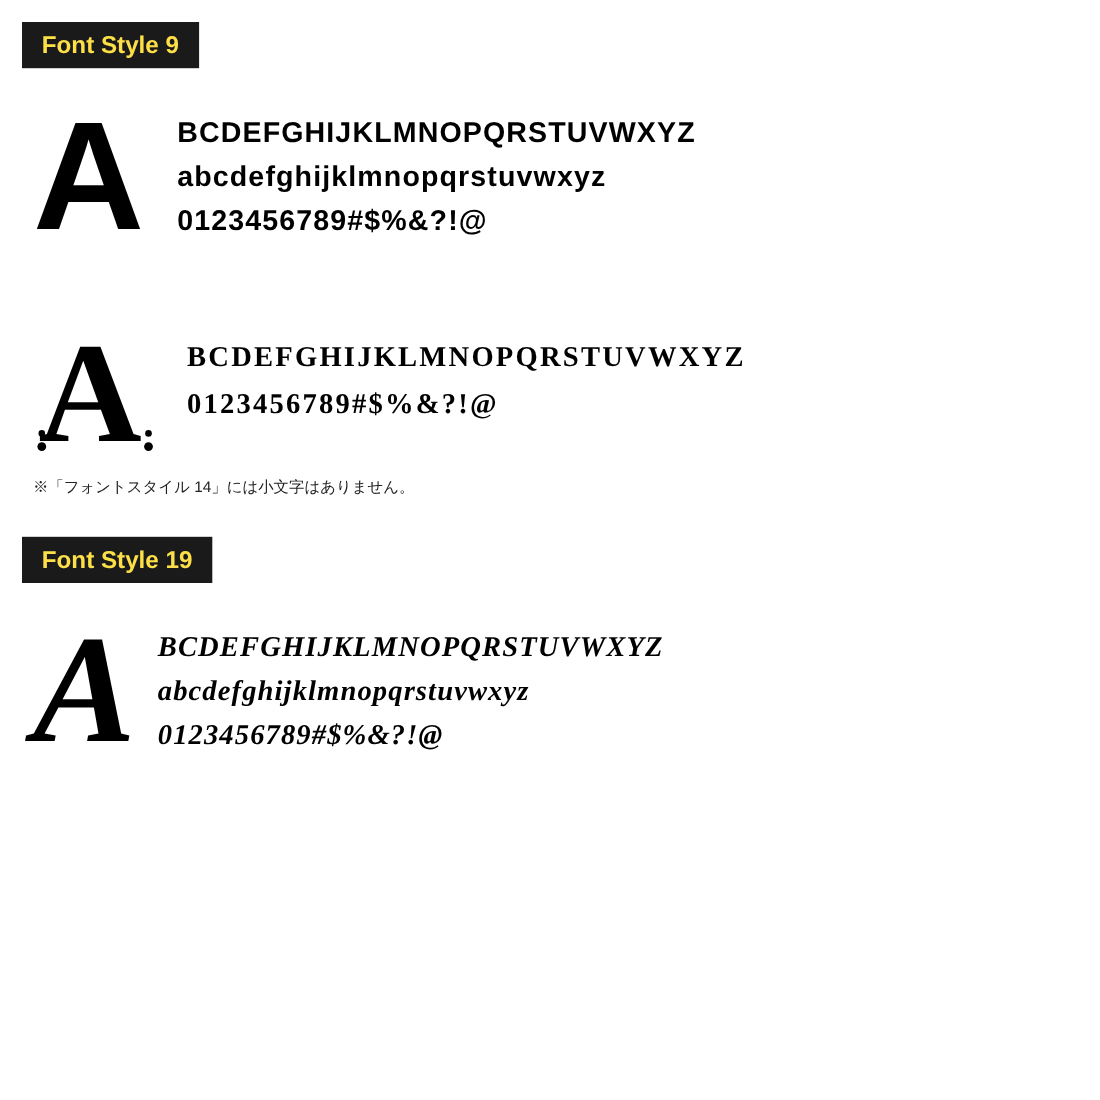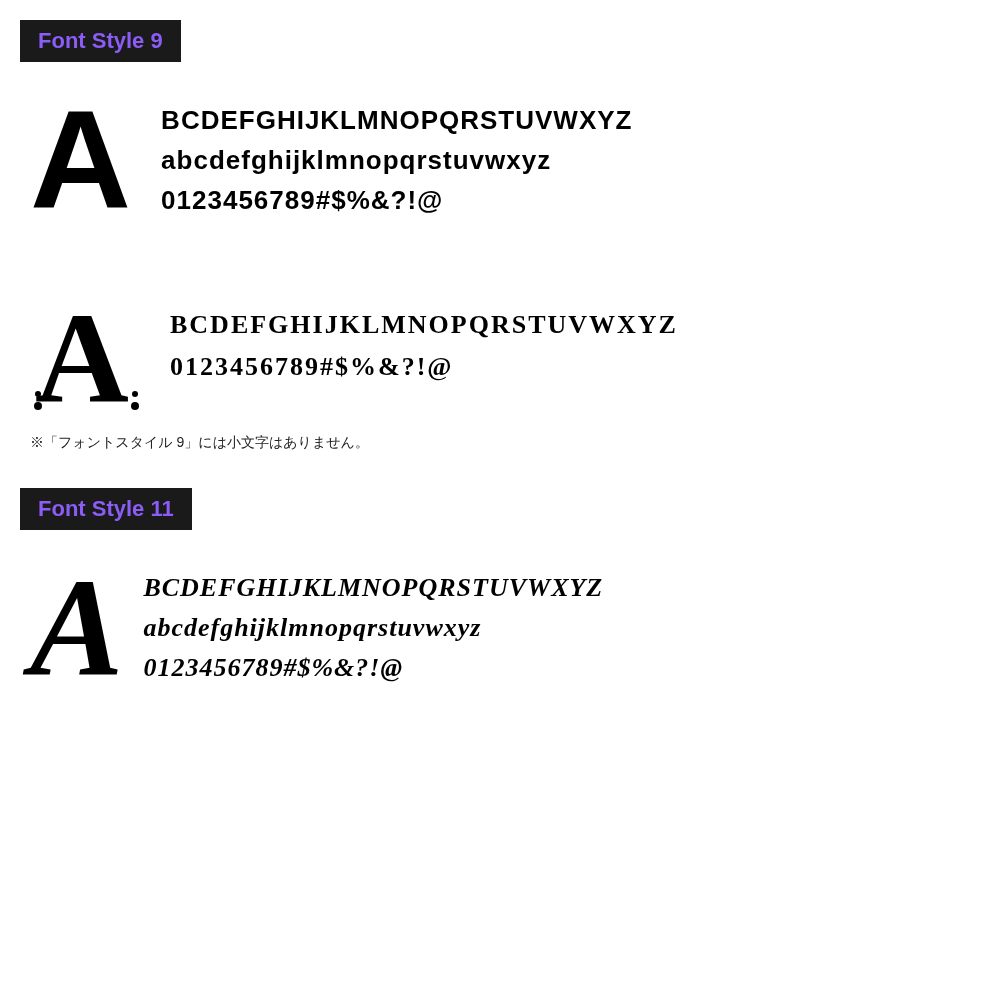--- a/index.html
+++ b/index.html
@@ -19,21 +19,21 @@
       padding: 20px 20px 20px 20px;
     }
 
     .section {
       margin-bottom: 10px;
     }
 
     .section-header {
       display: inline-block;
       background: #1a1a1a;
-      color: #8b5cf6;
+      color: #fde047;
       font-size: 22px;
       font-weight: 700;
       padding: 8px 18px;
       margin-bottom: 18px;
       font-family: Arial, sans-serif;
     }
 
     
     .font9-preview {
       display: flex;
@@ -154,27 +154,27 @@
         <circle cx="8" cy="130" r="4" fill="#000"></circle>
         <circle cx="8" cy="118" r="3" fill="#000"></circle>
         <circle cx="105" cy="130" r="4" fill="#000"></circle>
         <circle cx="105" cy="118" r="3" fill="#000"></circle>
       </svg>
       <div class="font10-chars">
         <div>BCDEFGHIJKLMNOPQRSTUVWXYZ</div>
         <div>0123456789#$%&amp;?!@</div>
       </div>
     </div>
-    <div class="font10-note">※「フォントスタイル 9」には小文字はありません。</div>
+    <div class="font10-note">※「フォントスタイル 14」には小文字はありません。</div>
   </div>
 
   <div class="divider"></div>
 
   <div class="section">
-    <div class="section-header">Font Style 11</div>
+    <div class="section-header">Font Style 19</div>
     <div class="font11-preview">
       <div class="font11-big-letter">A</div>
       <div class="font11-chars">
         <div>BCDEFGHIJKLMNOPQRSTUVWXYZ</div>
         <div>abcdefghijklmnopqrstuvwxyz</div>
         <div>0123456789#$%&amp;?!@</div>
       </div>
     </div>
   </div>
 

